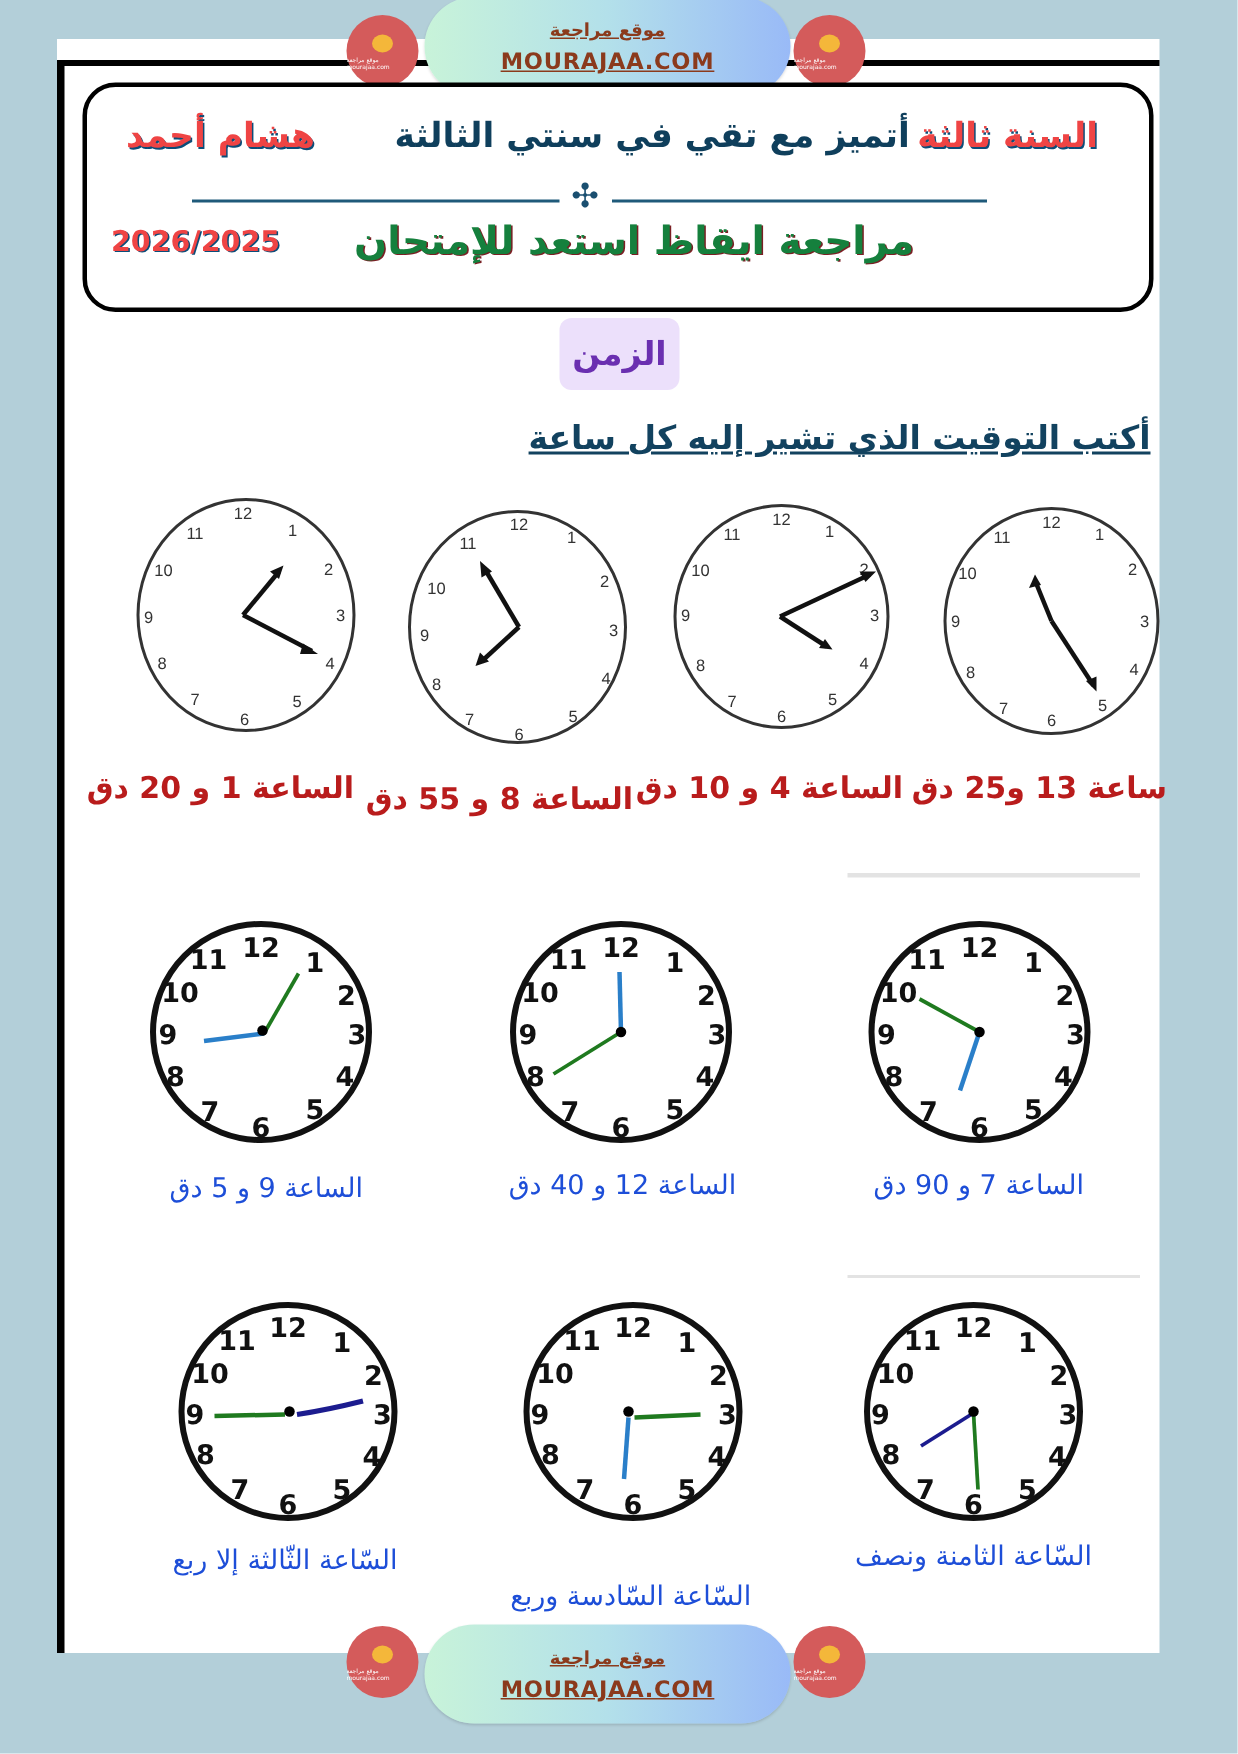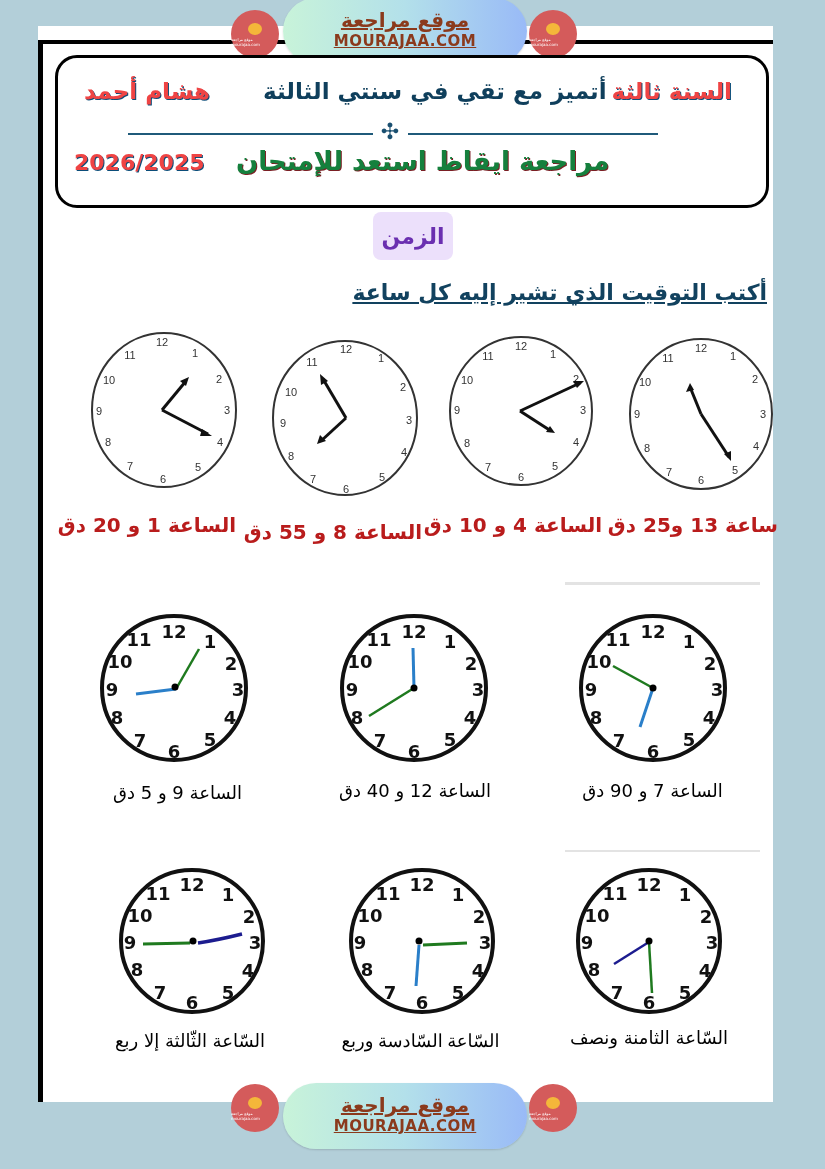--- a/index.html
+++ b/index.html
@@ -35,21 +35,21 @@
     font-size:22px; line-height:24px; text-align:center;
   }
 
   
   .site-pill {
     position:absolute; width:244px; height:66px; border-radius:33px;
     background:linear-gradient(90deg,#c8f3d9 0%,#b3e0ea 50%,#99baf7 100%);
     display:flex; flex-direction:column; align-items:center; justify-content:center;
     box-shadow:0 1px 2px rgba(0,0,0,0.15);
   }
-  .site-pill .ar { color:#8b3a1c; font-weight:bold; font-size:20px; text-decoration:underline; direction:rtl; line-height:20px; }
+  .site-pill .ar { color:#8b3a1c; font-weight:bold; font-size:12px; text-decoration:underline; direction:rtl; line-height:20px; }
   .site-pill .en { color:#8b3a1c; font-weight:bold; font-size:15px; text-decoration:underline; letter-spacing:0.5px; line-height:22px; font-family:"DejaVu Sans", sans-serif; }
   .logo-circle {
     position:absolute; width:48px; height:48px; border-radius:50%;
     background:#d45b5b; display:flex; flex-direction:column; align-items:center; justify-content:center;
   }
   .logo-circle .book {
     width:14px; height:12px; border-radius:50%; background:#f4b73a; margin-top:2px;
   }
   .logo-circle .tiny { font-size:4px; color:#fff; line-height:5px; margin-top:2px; }
 
@@ -63,21 +63,21 @@
     position:absolute; right:58px; top:280px; color:#12425f; font-weight:bold;
     font-size:22px; text-decoration:underline; direction:rtl; white-space:nowrap;
   }
 
   .clock { position:absolute; }
   .clock svg { display:block; }
   .caption {
     position:absolute; white-space:nowrap; direction:rtl; text-align:center;
   }
   .cap-red { color:#b91c1c; font-weight:bold; font-size:20px; }
-  .cap-black { color:#000000; font-size:18px; }
+  .cap-black { color:#1d4ed8; font-size:18px; }
 
   .faint-strip { position:absolute; height:3px; background:#e3e3e3; }
 </style>
 </head>
 <body>
 
 <div class="page"></div>
 <div class="page-top-rule"></div>
 <div class="page-left-rule"></div>
 
@@ -97,21 +97,21 @@
 <div class="header-box">
   <div class="hdr-text hdr-blue" style="right:34px;top:20px;font-size:23px;">السنة ثالثة</div>
   <div class="hdr-text hdr-dark" style="left:205px;top:20px;font-size:23px;">أتميز مع تقي في سنتي الثالثة</div>
   <div class="hdr-text hdr-blue" style="left:26px;top:20px;font-size:23px;">هشام أحمد</div>
 
   <div class="divider-line" style="left:70px;width:245px;"></div>
   <div class="divider-ornament">✣</div>
   <div class="divider-line" style="left:350px;width:250px;"></div>
 
   <div class="hdr-text hdr-red" style="left:178px;top:88px;font-size:26px;">مراجعة ايقاظ استعد للإمتحان</div>
-  <div class="hdr-text hdr-blue" style="left:16px;top:92px;font-size:22px;direction:ltr;">2026/2025</div>
+  <div class="hdr-text hdr-blue" style="left:16px;top:92px;font-size:19px;direction:ltr;">2026/2025</div>
 </div>
 
 <div class="topic-badge">الزمن</div>
 <div class="instruction">أكتب التوقيت الذي تشير إليه كل ساعة</div>
 
 <div class="clock" style="left:628px;top:336px;">
     <svg width="146" height="156" viewBox="0 0 146 156">
   <ellipse cx="73" cy="78" rx="71" ry="75" fill="#fff" stroke="#333" stroke-width="2"></ellipse>
   <g font-family="Liberation Sans, sans-serif" font-size="11" fill="#333" text-anchor="middle">
     <text x="73" y="16">12</text>
@@ -351,21 +351,21 @@
         <text x="22" y="56">10</text>
         <text x="40" y="34">11</text>
   </g>
   <line x1="72" y1="77" x2="25" y2="78" stroke="#1f7a1f" stroke-width="3"></line>
   <path d="M 80 77 Q 100 74 124 68" stroke="#1c1c8f" stroke-width="3.5" fill="none"></path>
   <circle cx="75" cy="75" r="3.5" fill="#000"></circle>
 </svg>
   </div>
 
 <div class="caption cap-black" style="left:560px;top:1027px;width:178px;">السّاعة الثامنة ونصف</div>
-<div class="caption cap-black" style="left:333px;top:1030px;width:175px;font-family:Liberation Serif, serif;">السّاعة السّادسة وربع</div>
+<div class="caption cap-black" style="left:333px;top:1054px;width:175px;">السّاعة السّادسة وربع</div>
 <div class="caption cap-black" style="left:105px;top:1030px;width:170px;">السّاعة الثّالثة إلا ربع</div>
 
 <div class="logo-circle" style="left:231px;top:1084px;">
   <div class="book"></div>
   <div class="tiny">موقع مراجعة mourajaa.com</div>
 </div>
 <div class="site-pill" style="left:283px;top:1083px;">
   <div class="ar">موقع مراجعة</div>
   <div class="en">MOURAJAA.COM</div>
 </div>

